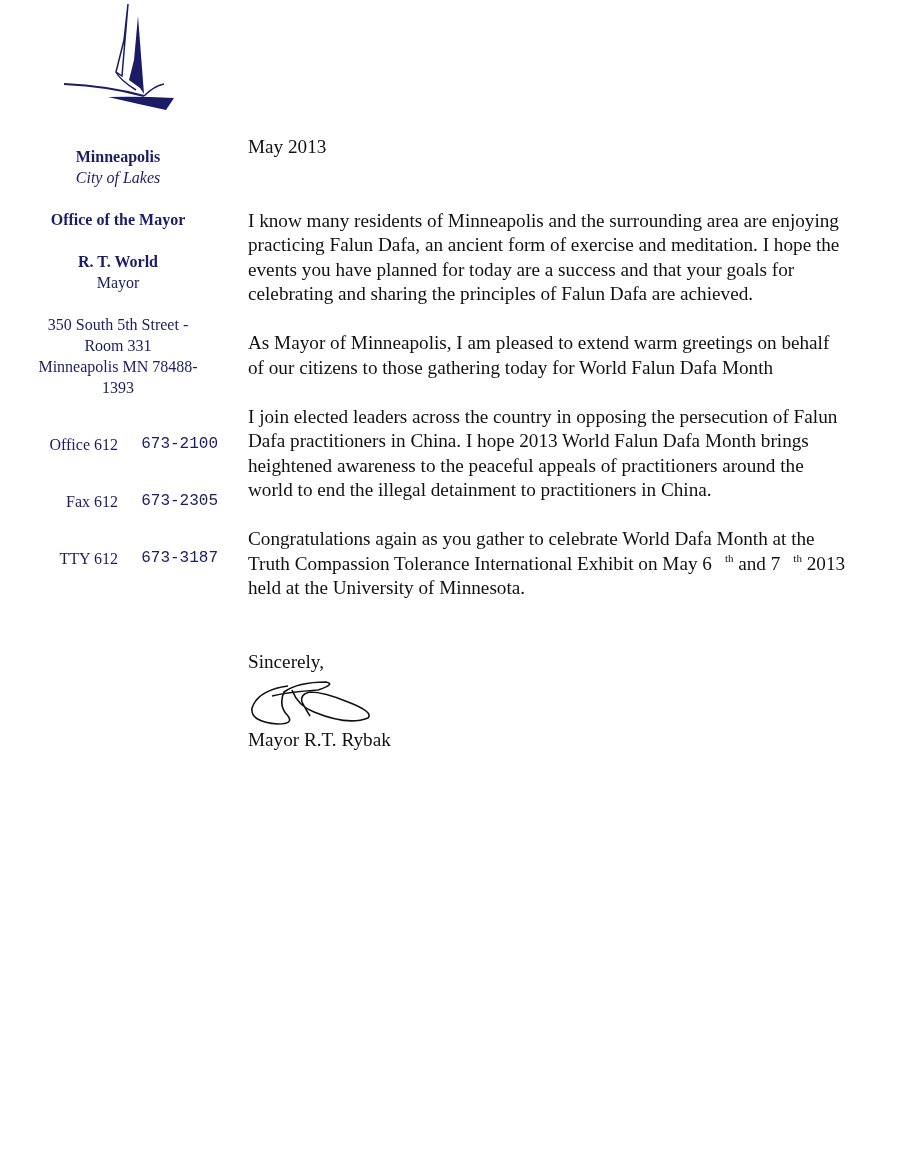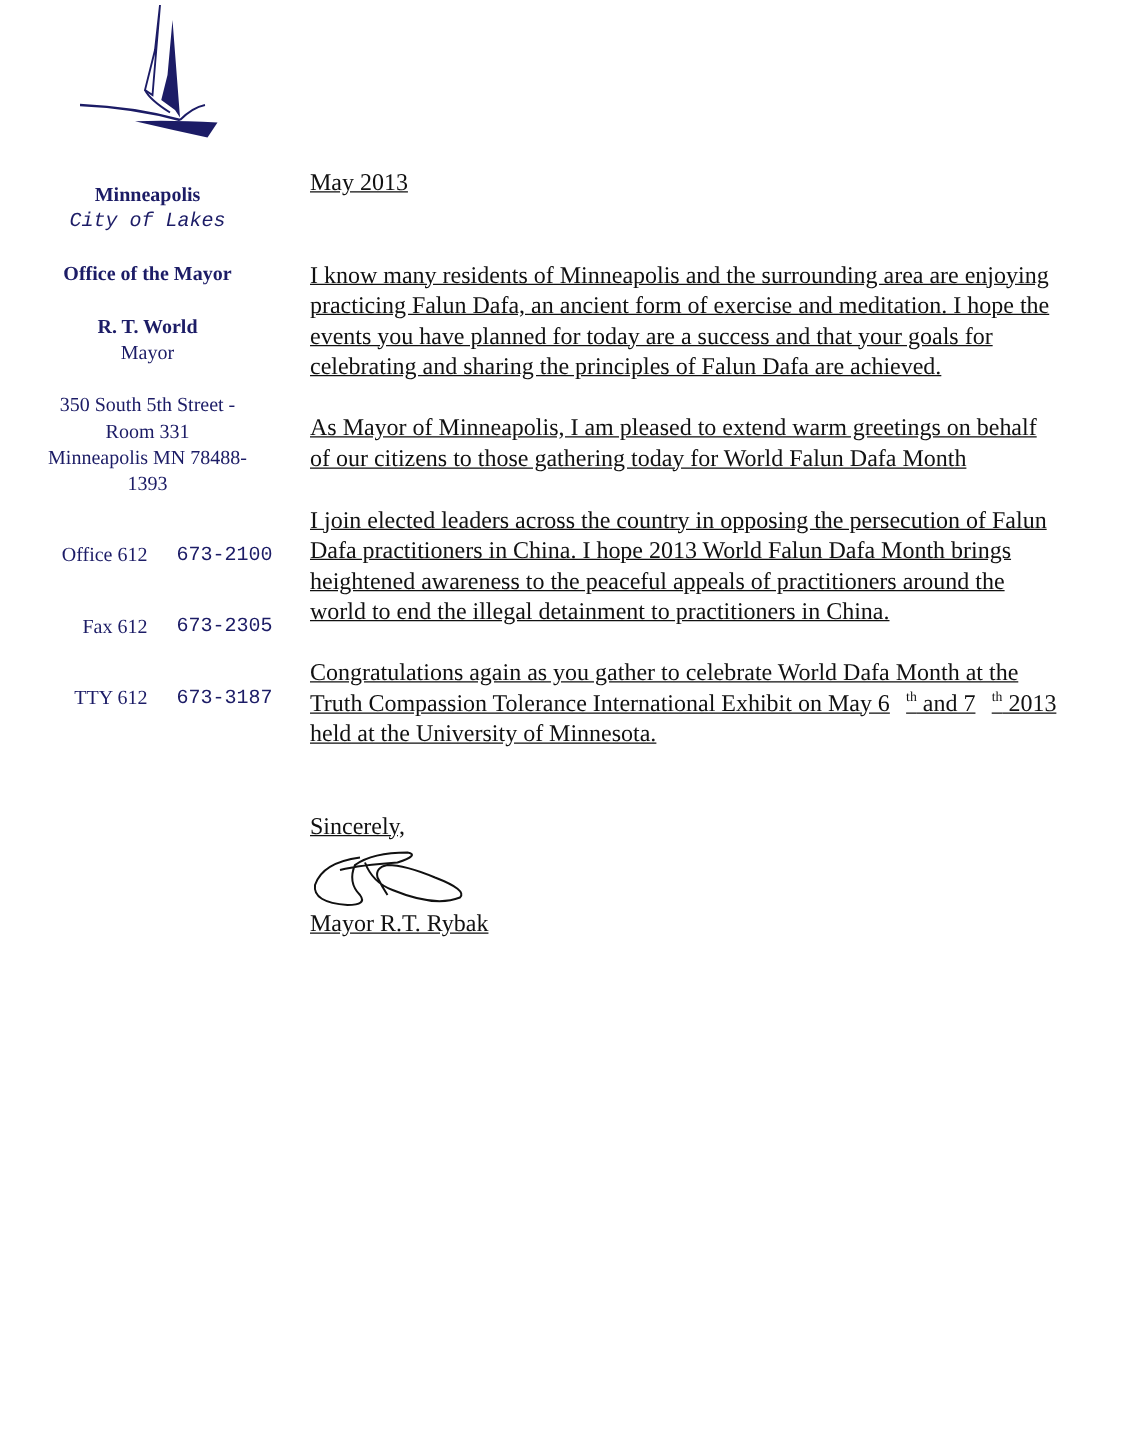--- a/index.html
+++ b/index.html
@@ -2,29 +2,29 @@
 <html><head>
   <meta charset="utf-8">
   <style>
     html, body { margin: 0; padding: 0; background: #ffffff; }
     body { width: 904px; height: 1162px; position: relative; overflow: hidden;
            font-family: "Liberation Serif", "DejaVu Serif", serif; color: #111; }
     .logo { position: absolute; left: 58px; top: 0px; width: 120px; height: 115px; }
     .sidebar { position: absolute; left: 18px; top: 146px; width: 200px; text-align: center;
                color: #1c1c66; font-size: 16px; line-height: 21px; }
     .sidebar .bold { font-weight: bold; }
-    .sidebar .italic { font-style: italic; font-family: Liberation Mono, monospace; }
+    .sidebar .italic { font-style: italic; }
     .gap { height: 21px; }
     .phones { margin-top: 21px; font-size: 16px; line-height: 21px; }
     .phone-row { display: flex; margin-top: 36px; }
     .phone-row .lbl { width: 100px; text-align: right; }
     .phone-row .num { width: 100px; text-align: right; font-family: Liberation Mono, monospace; }
     .letter { position: absolute; left: 248px; top: 135px; width: 600px;
               font-size: 19.2px; line-height: 24.5px; color: #111; }
-    .letter p { margin: 0; text-decoration: underline; }
+    .letter p { margin: 0; }
     .date { margin-bottom: 49px !important; }
     .para { margin-bottom: 24.5px !important; }
     sup { font-size: 11px; line-height: 0; vertical-align: super; margin-left: 13px; }
     .closing { margin-top: 49px !important; }
     .signature { width: 130px; height: 52px; display: block; margin: 2px 0 0 0; }
   </style>
 </head>
 <body>
 
 <svg class="logo" viewBox="0 0 120 115">

